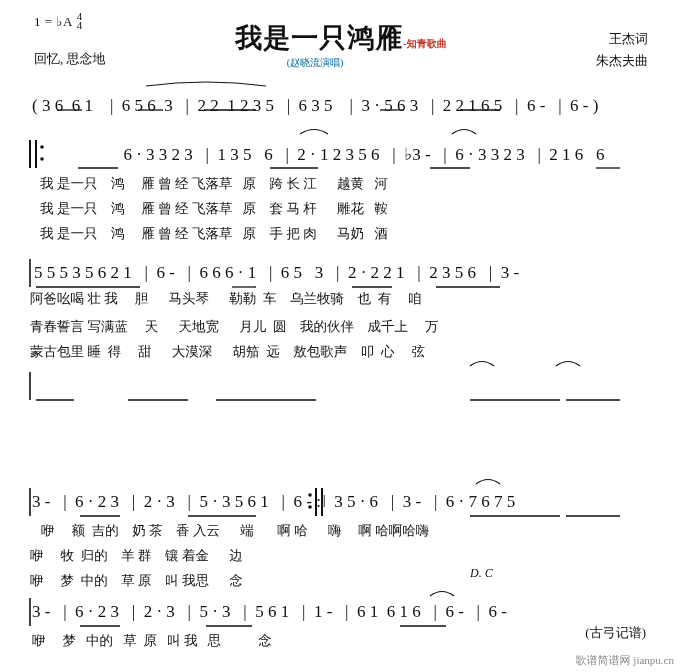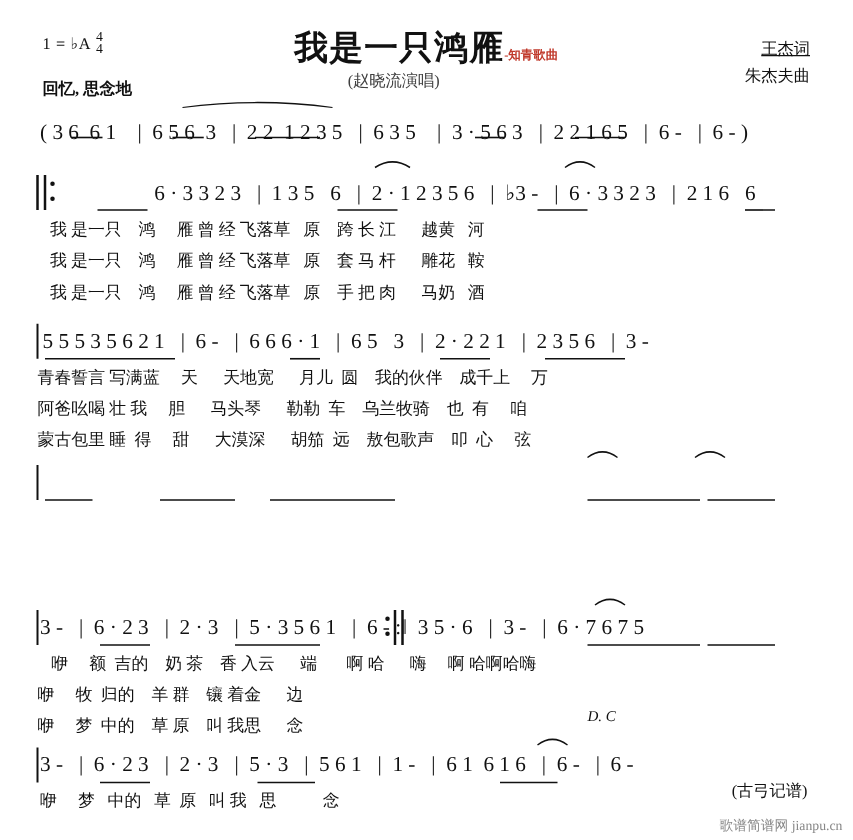--- a/index.html
+++ b/index.html
@@ -8,45 +8,45 @@
     background:#ffffff;
     font-family:"Liberation Serif", serif;
     color:#111;
     position:relative;
     overflow:hidden;
   }
   .sheet{position:relative;width:682px;height:672px;}
 
   
   .key-sig{
-    position:absolute;left:34px;top:26px;
+    position:absolute;left:34px;top:12px;
     font-size:13px;font-family:"Liberation Serif",serif;
     letter-spacing:.5px;
   }
   .key-sig .frac{
     display:inline-block;vertical-align:-3px;
     text-align:center;line-height:.85;font-size:11px;margin-left:4px;
   }
   .key-sig .frac b{display:block;font-weight:normal;}
   .mood{
-    position:absolute;left:34px;top:62px;font-size:13px;font-weight:bold;
+    position:absolute;left:34px;top:50px;font-size:13px;
   }
   .title{
     position:absolute;left:0;top:20px;width:682px;text-align:center;
     font-size:27px;font-weight:bold;font-family:"Liberation Serif",serif;
     letter-spacing:1px;
   }
   .title .sub{
     font-size:10px;font-weight:bold;color:#c0392b;letter-spacing:0;
   }
   .subtitle{
     position:absolute;left:0;top:56px;width:630px;text-align:center;
-    font-size:13px;color:#404040;
+    font-size:10px;color:#0369a1;
   }
-  .credit1{position:absolute;right:34px;top:30px;font-size:13px;text-decoration:underline;}
+  .credit1{position:absolute;right:34px;top:30px;font-size:13px;}
   .credit2{position:absolute;right:34px;top:52px;font-size:13px;}
 
   
   .row{position:absolute;left:0;width:682px;}
   .notes{
     font-family:"Liberation Serif",serif;
     font-size:17px;
     white-space:pre;
     letter-spacing:0px;
   }
@@ -89,22 +89,22 @@
 
   <div class="row" style="top:144px;">
     <div class="notes" style="padding-left:46px;text-align:center;">6 · 3 3 2 3   |  1 3 5   6   |  2 · 1 2 3 5 6   |  ♭3 -   |  6 · 3 3 2 3   |  2 1 6   6</div>
     <div class="lyr" style="padding-left:40px;margin-top:10px;">我 是一只    鸿     雁 曾 经 飞落草   原    跨 长 江      越黄   河</div>
     <div class="lyr" style="padding-left:40px;margin-top:7px;">我 是一只    鸿     雁 曾 经 飞落草   原    套 马 杆      雕花   鞍</div>
     <div class="lyr" style="padding-left:40px;margin-top:7px;">我 是一只    鸿     雁 曾 经 飞落草   原    手 把 肉      马奶   酒</div>
   </div>
 
   <div class="row" style="top:263px;">
     <div class="notes" style="padding-left:34px;font-family:Liberation Serif, serif;">5 5 5 3 5 6 2 1   |  6 -   |  6 6 6 · 1   |  6 5   3   |  2 · 2 2 1   |  2 3 5 6   |  3 -</div>
+    <div class="lyr" style="padding-left:30px;margin-top:7px;">阿爸吆喝 壮 我     胆      马头琴      勒勒  车    乌兰牧骑    也  有     咱</div>
     <div class="lyr" style="padding-left:30px;margin-top:10px;">青春誓言 写满蓝     天      天地宽      月儿  圆    我的伙伴    成千上     万</div>
-    <div class="lyr" style="padding-left:30px;margin-top:7px;">阿爸吆喝 壮 我     胆      马头琴      勒勒  车    乌兰牧骑    也  有     咱</div>
     <div class="lyr" style="padding-left:30px;margin-top:7px;">蒙古包里 睡  得     甜      大漠深      胡笳  远    敖包歌声    叩  心     弦</div>
   </div>
 
 
   <div class="row" style="top:492px;">
     <div class="notes" style="padding-left:32px;">3 -   |  6 · 2 3   |  2 · 3   |  5 · 3 5 6 1   |  6 - :‖  3 5 · 6   |  3 -   |  6 · 7 6 7 5</div>
     <div class="lyr" style="padding-left:41px;margin-top:10px;">咿     额  吉的    奶 茶    香 入云      端       啊 哈      嗨     啊 哈啊哈嗨</div>
     <div class="lyr" style="padding-left:30px;margin-top:7px;">咿     牧  归的    羊 群    镶 着金      边</div>
     <div class="lyr" style="padding-left:30px;margin-top:7px;">咿     梦  中的    草 原    叫 我思      念</div>
   </div>

